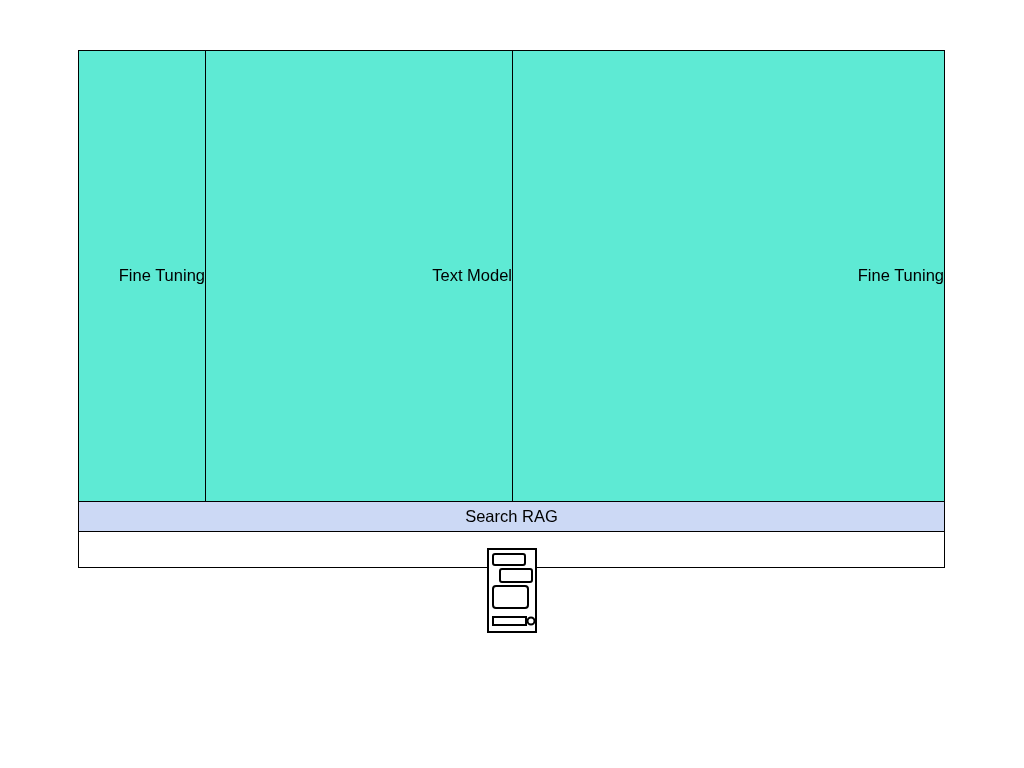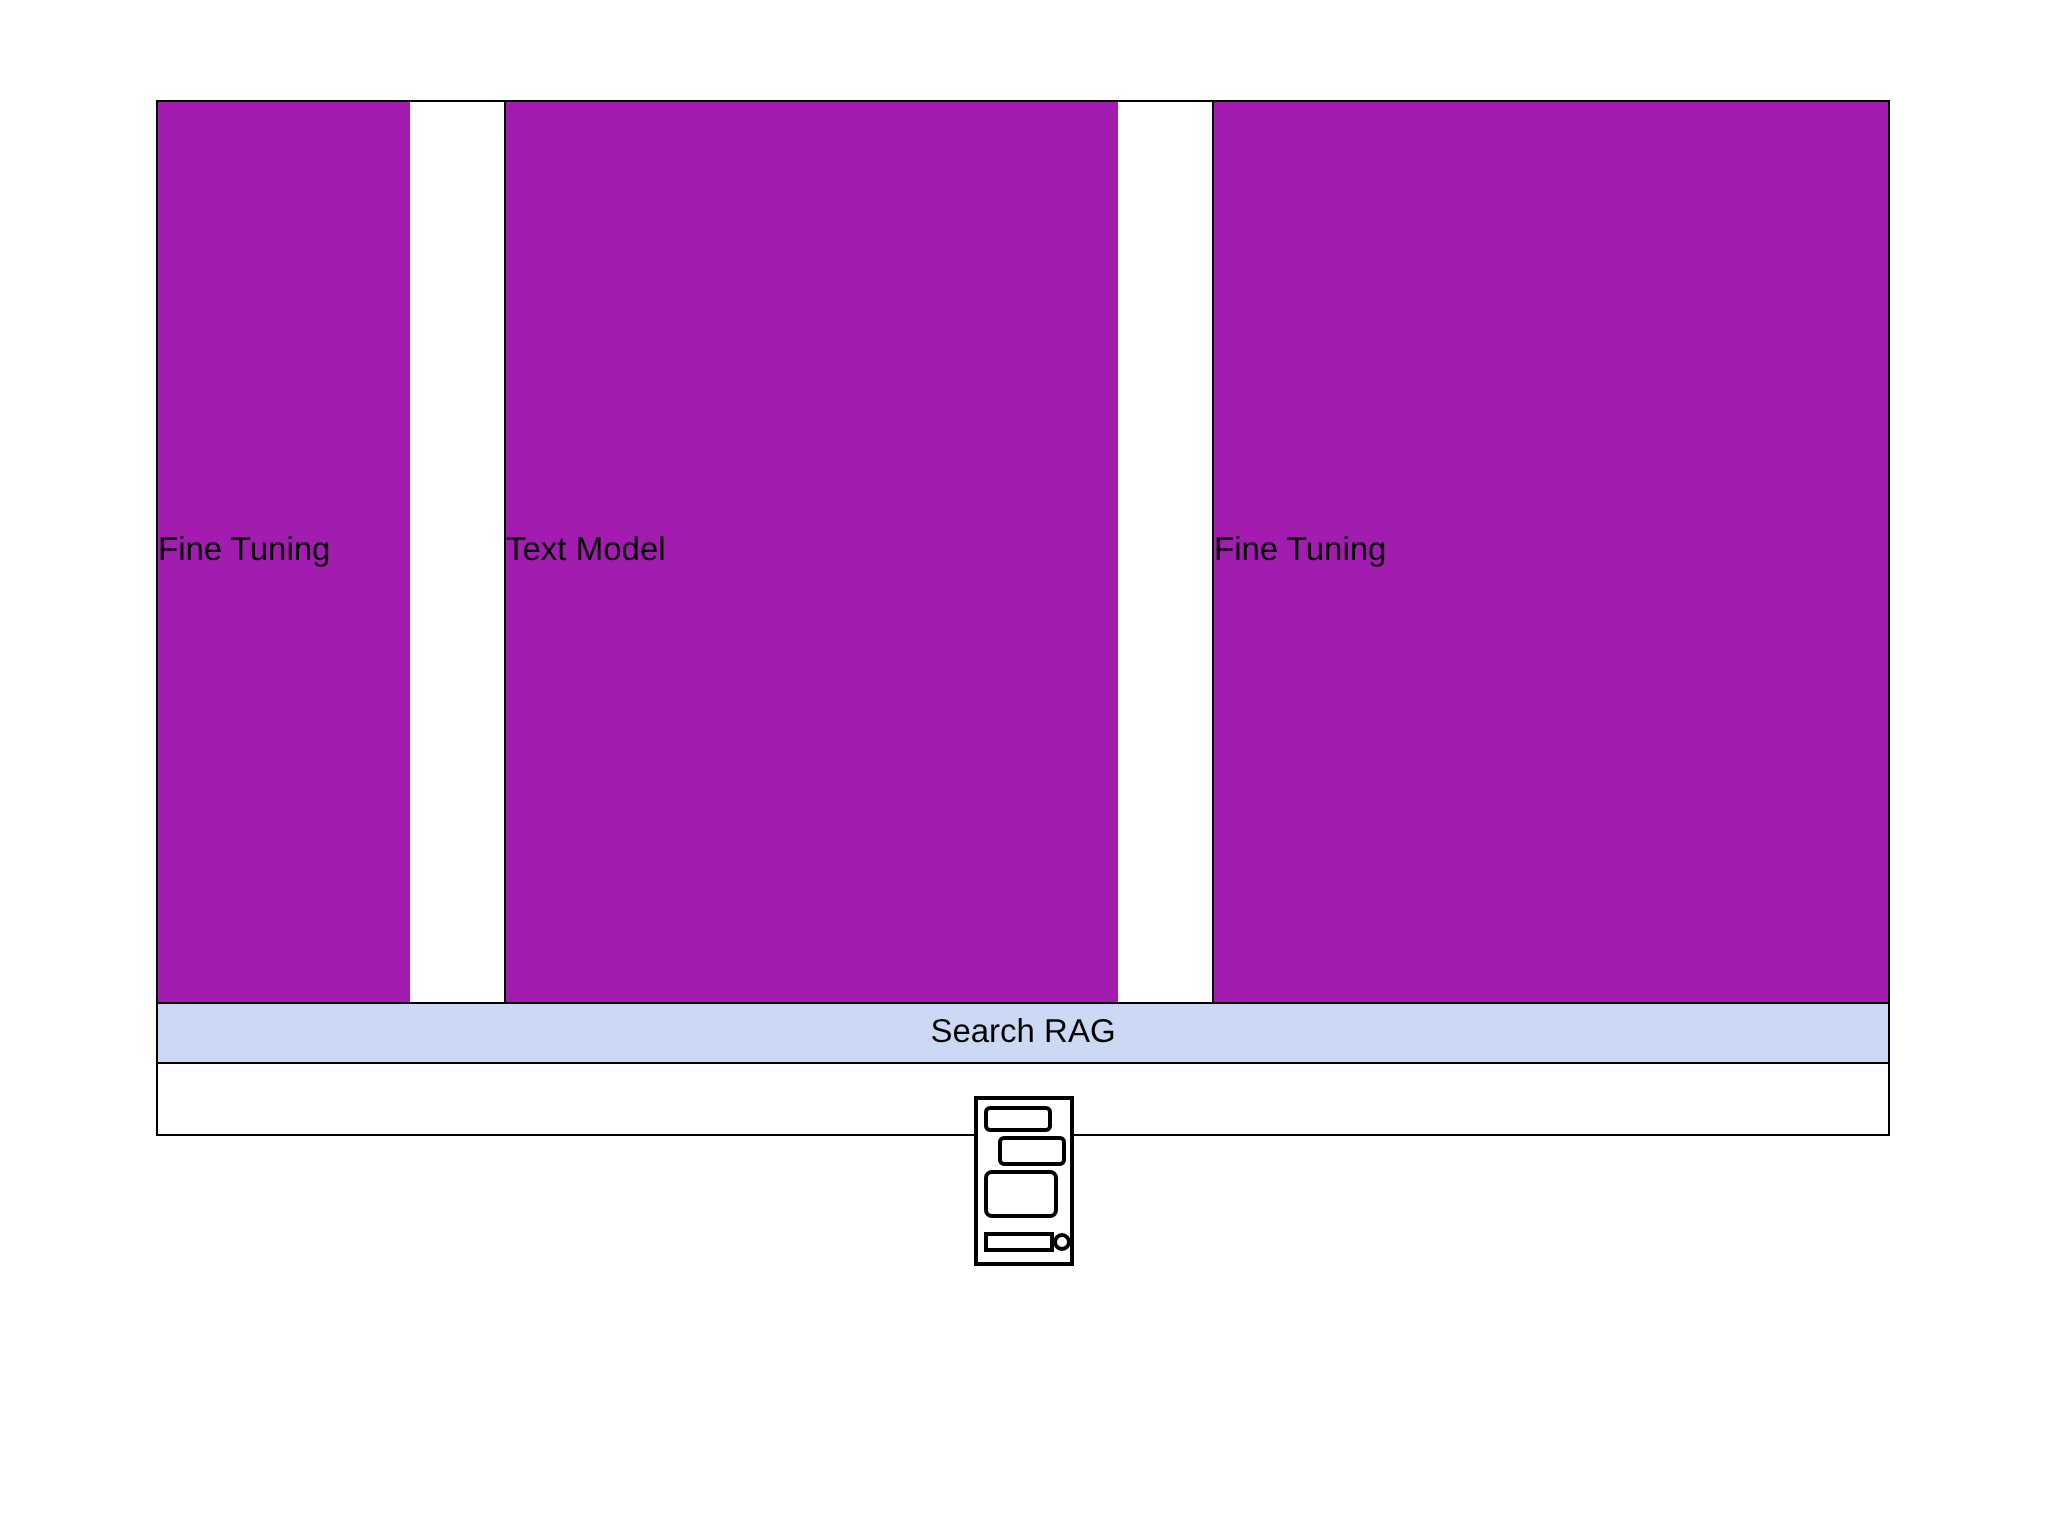--- a/index.html
+++ b/index.html
@@ -36,28 +36,27 @@
     top: 0;
     right: 0;
     height: 450px;     
     display: flex;
     box-sizing: border-box;
   }
   .column {
     position: relative;
     display: flex;
     align-items: center;
-    justify-content: flex-start;
+    justify-content: flex-end;
     box-sizing: border-box;
-    background: #a21caf;
+    background: #5eead4;
     height: 100%;
   }
   .column + .column {
     border-left: 1px solid #000000;
-    margin-left: 47px;
   }
   .col-fine-left   { width: 126px; }   
   .col-text        { width: 307px; }   
   .col-image       { width: 308px; }   
   .col-fine-right  { flex: 1 1 auto; } 
 
   .column-label {
     font-size: 16.5px;
     color: #000000;
     line-height: 1.2;

